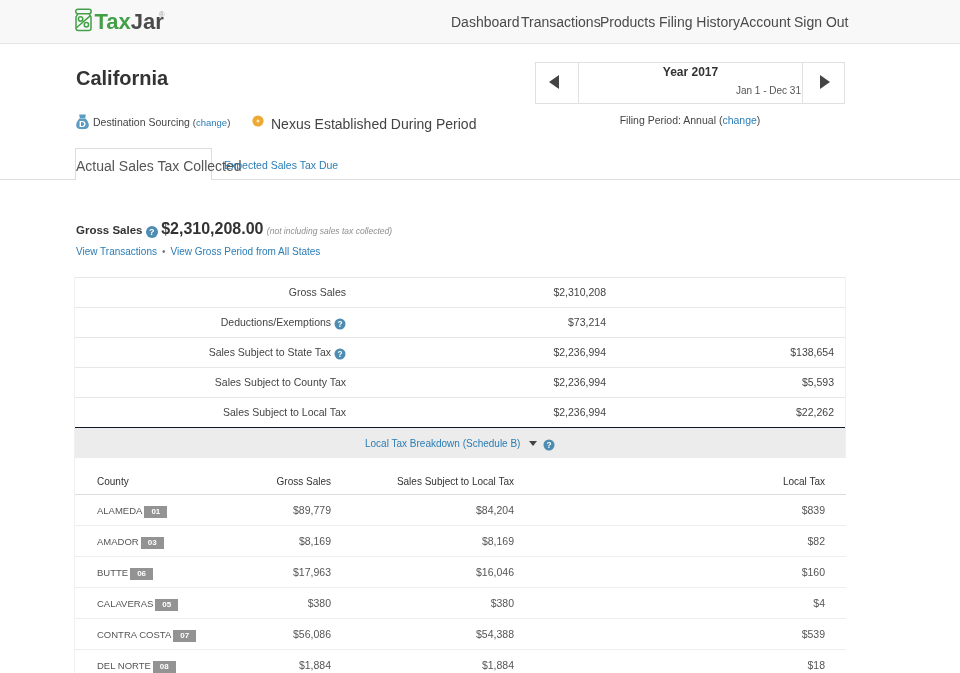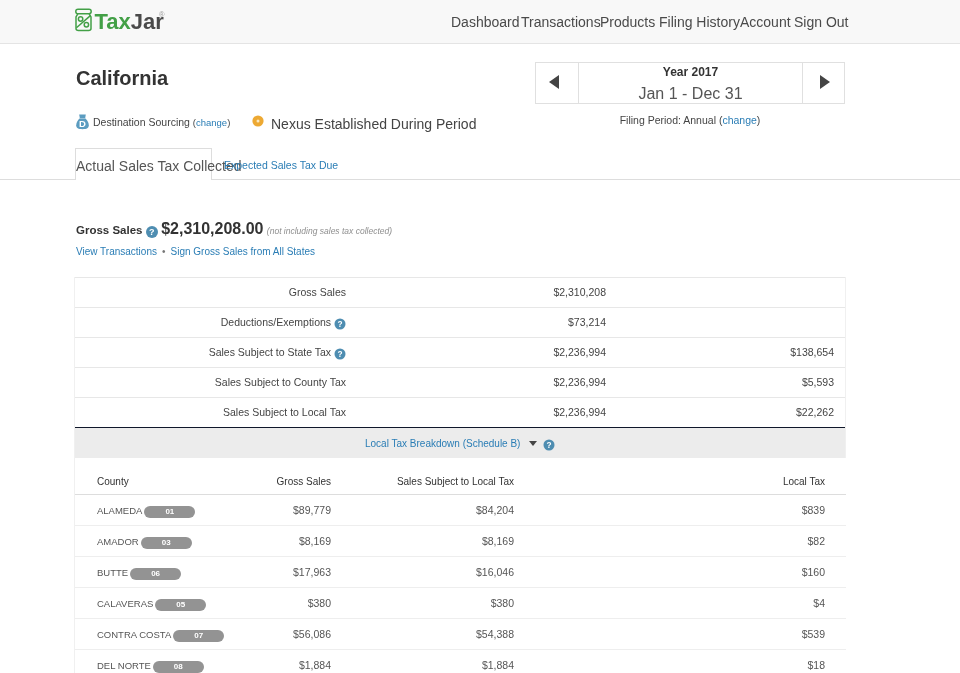--- a/index.html
+++ b/index.html
@@ -11,21 +11,21 @@
 .nav { position:absolute; top:0; height:50px; line-height:44px; font-size:14px; color:#4a4a4a; }
 
 #h1 { position:absolute; left:76px; top:67px; font-size:20px; font-weight:bold; color:#333; }
 
 #datebox { position:absolute; left:535px; top:62px; width:310px; height:42px; border:1px solid #e0e0e0; background:#fff;padding-left:32px; }
 #datebox .cell-l { position:absolute; left:0; top:0; width:43px; height:40px; border-right:1px solid #e0e0e0; }
 #datebox .cell-r { position:absolute; right:0; top:0; width:42px; height:40px; border-left:1px solid #e0e0e0; }
 .arrow-l { position:absolute; left:13px; top:12px; width:0; height:0; border-top:7px solid transparent; border-bottom:7px solid transparent; border-right:10.5px solid #444; }
 .arrow-r { position:absolute; left:17px; top:12px; width:0; height:0; border-top:7px solid transparent; border-bottom:7px solid transparent; border-left:10.5px solid #444; }
 #yr { position:absolute; left:44px; right:43px; top:2px; text-align:center; font-size:12px; font-weight:bold; color:#333; }
-#rng { position:absolute; left:44px; right:43px; top:22px; text-align:center; font-size:16px; color:#555; }
+#rng { position:absolute; left:44px; right:43px; top:22px; text-align:right; font-size:10px; color:#555; }
 #fperiod { position:absolute; left:535px; top:114px; width:310px; text-align:center; font-size:10.5px; color:#444; }
 
 #src { position:absolute; left:75px; top:113px; height:17px; font-size:10.5px; color:#444; }
 #src .t1 { position:absolute; left:18px; top:3px; white-space:nowrap; }
 #src .nx { position:absolute; left:177px; top:2px; }
 #src .t2 { position:absolute; left:196px; top:3px; white-space:nowrap; font-size:14px; }
 
 #tabline { position:absolute; left:0; top:179px; width:960px; height:1px; background:#ddd; }
 #tab1 { position:absolute; left:75px; top:148px; width:137px; height:32px; background:#fff; border:1px solid #ddd; border-bottom:none; font-size:14px; color:#555; text-align:center; line-height:35px; white-space:nowrap; }
 #tab2 { position:absolute; left:224px; top:148px; height:32px; font-size:10.5px; color:#2a7db5; line-height:35px; white-space:nowrap; }
@@ -50,21 +50,21 @@
 #ctbl { position:absolute; left:74px; top:458px; width:772px; border-left:1px solid #f0f0f0; }
 .chead { position:relative; height:37px; border-bottom:1px solid #ddd; font-size:10px; font-weight:normal; color:#333; }
 .chead > div { line-height:47px; }
 .crow { position:relative; height:31px; border-bottom:1px solid #eee; font-size:10.5px; color:#555; }
 .k1 { position:absolute; left:22px; top:0; height:100%; }
 .k2 { position:absolute; left:0; top:0; width:256px; height:100%; line-height:31px; text-align:right; }
 .k3 { position:absolute; left:0; top:0; width:439px; height:100%; line-height:31px; text-align:right; }
 .k4 { position:absolute; right:21px; top:0; height:100%; line-height:31px; }
 .crow .k1 { line-height:31px; }
 .cname { font-size:9.5px; color:#555; }
-.badge { display:inline-block; background:#939393; color:#fff; font-size:8px; font-weight:bold; border-radius:6px; padding:2px 21px; margin-left:2px; line-height:1; vertical-align:0px; }
+.badge { display:inline-block; background:#939393; color:#fff; font-size:8px; font-weight:bold; border-radius:0; padding:2px 7px; margin-left:2px; line-height:1; vertical-align:0px; }
 </style>
 </head>
 <body>
 <div id="hdr">
   <div id="logo">
     <svg width="100" height="31" viewBox="0 0 100 31">
       <g stroke="#43a047" fill="none" stroke-width="1.5">
         <rect x="1.8" y="1.2" width="15.4" height="4.6" rx="2.2"></rect>
         <path d="M3.8 5.8 L2 9 L2 20.5 Q2 22.5 4.5 22.5 L14.5 22.5 Q17 22.5 17 20.5 L17 9 L15.2 5.8"></path>
         <line x1="2.4" y1="19.8" x2="16.4" y2="7.6"></line>
@@ -109,21 +109,21 @@
     <circle cx="6" cy="6" r="1.5" fill="#f9e8c0"></circle>
   </svg>
   <span class="t2">Nexus Established During Period</span>
 </div>
 
 <div id="tabline"></div>
 <div id="tab1">Actual Sales Tax Collected</div>
 <div id="tab2">Expected Sales Tax Due</div>
 
 <div id="gs"><b>Gross Sales</b> <span class="qi" style="vertical-align:-1px">?</span> <span class="v">$2,310,208.00</span> <em><i>(not including sales tax collected)</i></em></div>
-<div id="gslinks"><a>View Transactions</a><span class="dot">•</span><a>Sign Gross Sales from All States</a></div>
+<div id="gslinks"><a>View Transactions</a><span class="dot">•</span><a>View Gross Period from All States</a></div>
 
 <div id="sumtbl">
   <div class="srow">
       <div class="c1">Gross Sales</div>
       <div class="c2">$2,310,208</div>
     </div>
   <div class="srow">
       <div class="c1">Deductions/Exemptions <span class="qi">?</span></div>
       <div class="c2">$73,214</div>
     </div>

